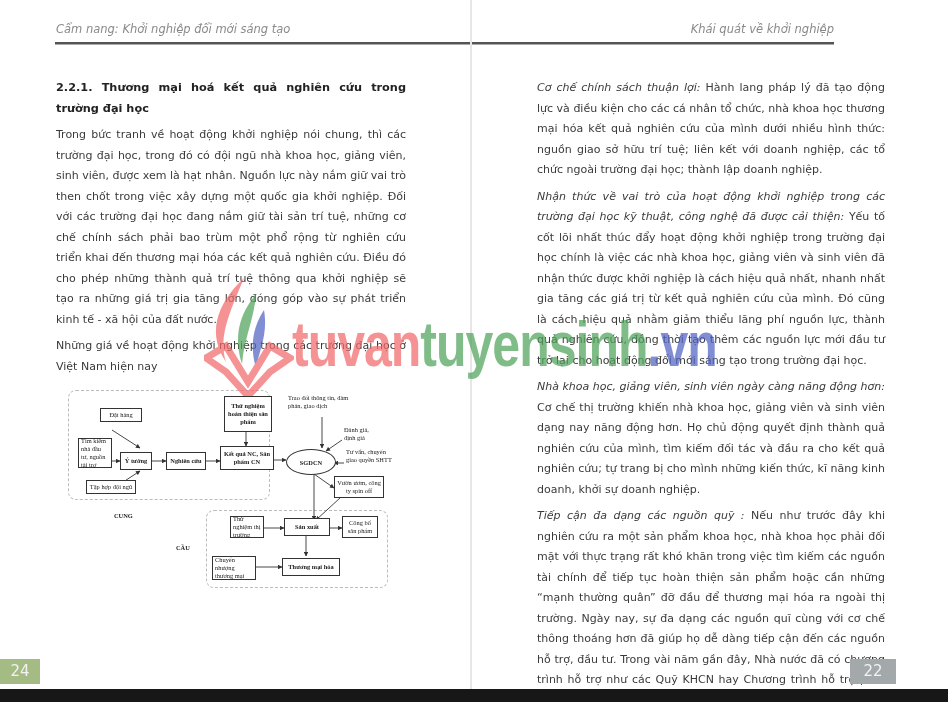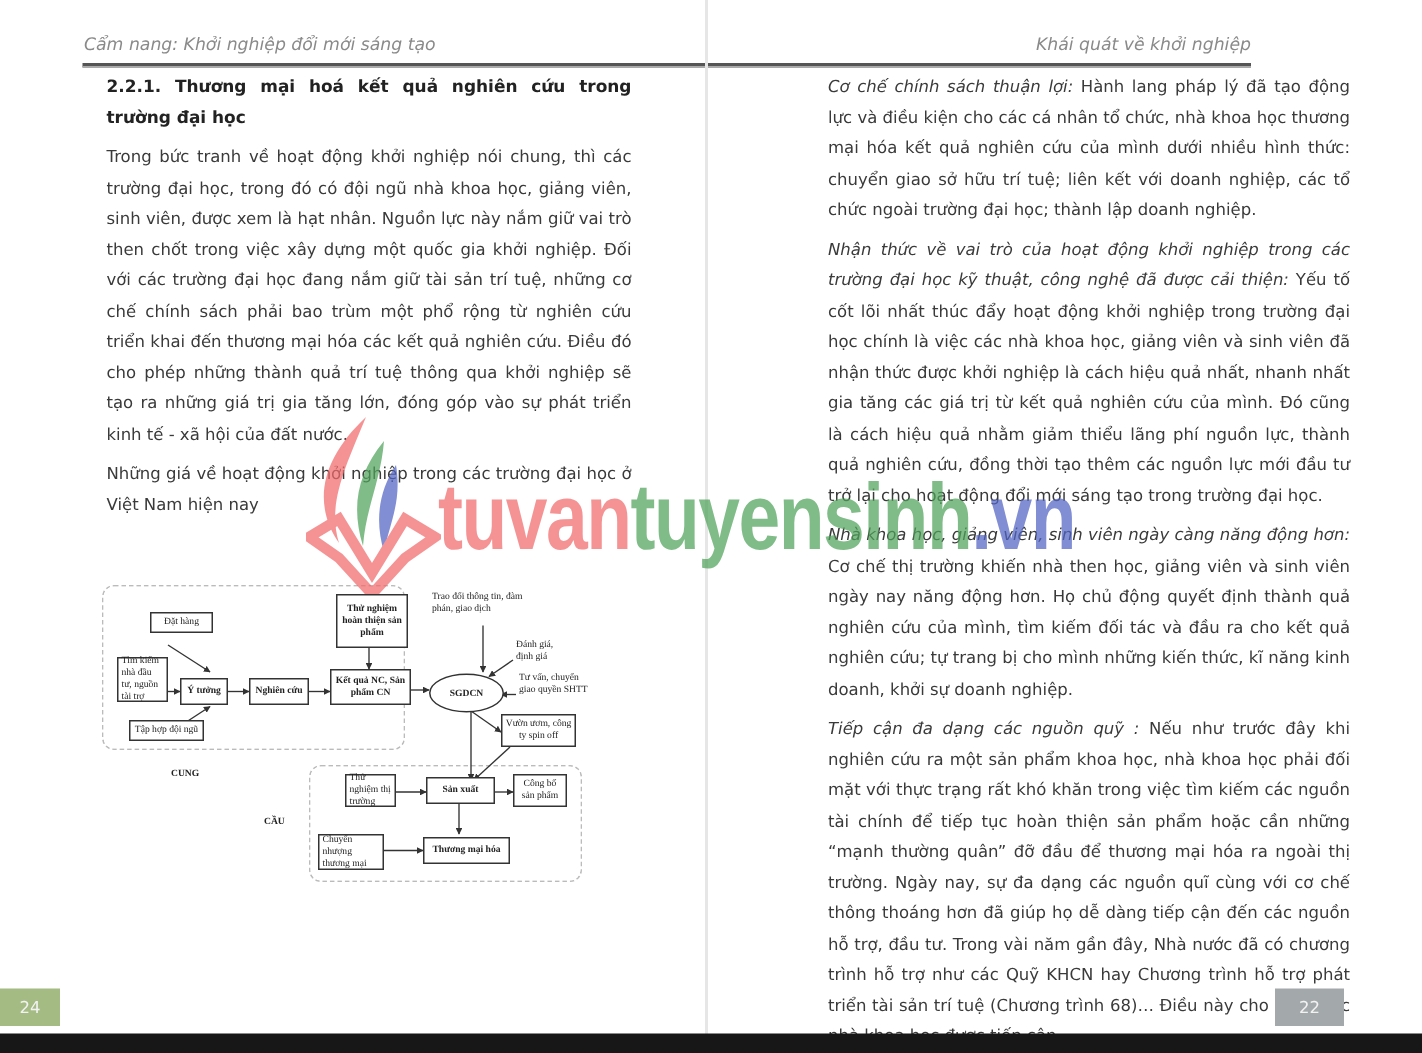--- a/index.html
+++ b/index.html
@@ -11,28 +11,28 @@
   .gutter { position:absolute; left:470px; top:0; width:2px; height:690px; background:#e6e6e6; }
   .bottom-bar { position:absolute; left:0; top:689px; width:948px; height:13px; background:#171717; }
 
   .running-head { position:absolute; top:22px; font-size:11.5px; font-style:italic; color:#8a8a8a; }
   .page-left .running-head { left:56px; }
   .page-right .running-head { right:62px; }
   .rule { position:absolute; top:42px; height:2px; background:#555; border-bottom:1px solid #aaa; }
   .page-left .rule { left:55px; right:0; }
   .page-right .rule { left:0; right:62px; }
 
-  .content { position:absolute; top:48px; font-size:11px; line-height:20.5px; color:#3a3a3a; text-align:justify;margin-left:15px; }
+  .content { position:absolute; top:78px; font-size:11px; line-height:20.5px; color:#3a3a3a; text-align:justify; }
   .page-left .content { left:56px; width:350px; }
   .page-right .content { left:65px; width:348px; }
   .heading { font-weight:bold; font-size:11.3px; color:#222; margin:0 0 6px 0; }
   p { margin:0 0 6px 0; }
   em { }
 
-  .page-num { position:absolute; top:659px; height:25px; width:40px; color:#f2f2f2; font-size:11px; line-height:25px; text-align:center; }
+  .page-num { position:absolute; top:659px; height:25px; width:40px; color:#f2f2f2; font-size:15px; line-height:25px; text-align:center; }
   .page-left .page-num { left:0; background:#a4bb83; }
   .page-right .page-num { right:0; background:#a3a8aa; width:46px; }
 
   
   .diagram { position:absolute; left:72px; top:388px; width:340px; height:200px; font-family:"Liberation Serif", serif; font-size:6.4px; color:#222; }
   .zone { position:absolute; border:1px dashed #bbb; border-radius:8px; }
   .box { position:absolute; border:1.3px solid #333; background:#fff; display:flex; align-items:center; justify-content:center; text-align:center; line-height:8px; padding:1px 2px; box-sizing:border-box; }
   .box.bold { font-weight:bold; }
   .ellipse { position:absolute; border:1.3px solid #333; border-radius:50%; background:#fff; display:flex; align-items:center; justify-content:center; font-weight:bold; }
   .dlabel { position:absolute; line-height:8px; }
@@ -59,23 +59,23 @@
   </div>
   <div class="page-num">24</div>
 </div>
 
 <div class="gutter"></div>
 
 <div class="page page-right">
   <div class="running-head">Khái quát về khởi nghiệp</div>
   <div class="rule"></div>
   <div class="content">
-    <p><em>Cơ chế chính sách thuận lợi:</em><span> Hành lang pháp lý đã tạo động lực và điều kiện cho các cá nhân tổ chức, nhà khoa học thương mại hóa kết quả nghiên cứu của mình dưới nhiều hình thức: chuyển giao sở hữu trí tuệ; liên kết với doanh nghiệp, các tổ chức ngoài trường đại học; thành lập doanh nghiệp.</span></p>
+    <p><em>Cơ chế chính sách thuận lợi:</em><span> Hành lang pháp lý đã tạo động lực và điều kiện cho các cá nhân tổ chức, nhà khoa học thương mại hóa kết quả nghiên cứu của mình dưới nhiều hình thức: nguồn giao sở hữu trí tuệ; liên kết với doanh nghiệp, các tổ chức ngoài trường đại học; thành lập doanh nghiệp.</span></p>
     <p><em>Nhận thức về vai trò của hoạt động khởi nghiệp trong các trường đại học kỹ thuật, công nghệ đã được cải thiện:</em><span>  Yếu tố cốt lõi nhất thúc đẩy hoạt động khởi nghiệp trong trường đại học chính là việc các nhà khoa học, giảng viên và sinh viên đã nhận thức được khởi nghiệp là cách hiệu quả nhất, nhanh nhất gia tăng các giá trị từ kết quả nghiên cứu của mình. Đó cũng là cách hiệu quả nhằm giảm thiểu lãng phí nguồn lực, thành quả nghiên cứu, đồng thời tạo thêm các nguồn lực mới đầu tư trở lại cho hoạt động đổi mới sáng tạo trong trường đại học.</span></p>
-    <p><em>Nhà khoa học, giảng viên, sinh viên ngày càng năng động hơn:</em><span> Cơ chế thị trường khiến nhà then học, giảng viên và sinh viên ngày nay năng động hơn. Họ chủ động quyết định thành quả nghiên cứu của mình, tìm kiếm đối tác và đầu ra cho kết quả nghiên cứu; tự trang bị cho mình những kiến thức, kĩ năng kinh doanh, khởi sự doanh nghiệp.</span></p>
+    <p><em>Nhà khoa học, giảng viên, sinh viên ngày càng năng động hơn:</em><span> Cơ chế thị trường khiến nhà khoa học, giảng viên và sinh viên dạng nay năng động hơn. Họ chủ động quyết định thành quả nghiên cứu của mình, tìm kiếm đối tác và đầu ra cho kết quả nghiên cứu; tự trang bị cho mình những kiến thức, kĩ năng kinh doanh, khởi sự doanh nghiệp.</span></p>
     <p><em>Tiếp cận đa dạng các nguồn quỹ :</em><span> Nếu như trước đây khi nghiên cứu ra một sản phẩm khoa học, nhà khoa học phải đối mặt với thực trạng rất khó khăn trong việc tìm kiếm các nguồn tài chính để tiếp tục hoàn thiện sản phẩm hoặc cần những “mạnh thường quân” đỡ đầu để thương mại hóa ra ngoài thị trường. Ngày nay, sự đa dạng các nguồn quĩ cùng với cơ chế thông thoáng hơn đã giúp họ dễ dàng tiếp cận đến các nguồn hỗ trợ, đầu tư. Trong vài  năm gần đây, Nhà nước đã có chương trình hỗ trợ như các Quỹ KHCN hay Chương trình hỗ trợ phát triển tài sản trí tuệ (Chương trình 68)… Điều này cho phép các nhà khoa học được tiếp cận</span></p>
   </div>
   <div class="page-num">22</div>
 </div>
 
 <div class="diagram">
   <div class="zone" style="left:-4px;top:2px;width:200px;height:108px;"></div>
   <div class="zone" style="left:134px;top:122px;width:180px;height:76px;"></div>
 
   <svg class="arrows" width="340" height="200">

